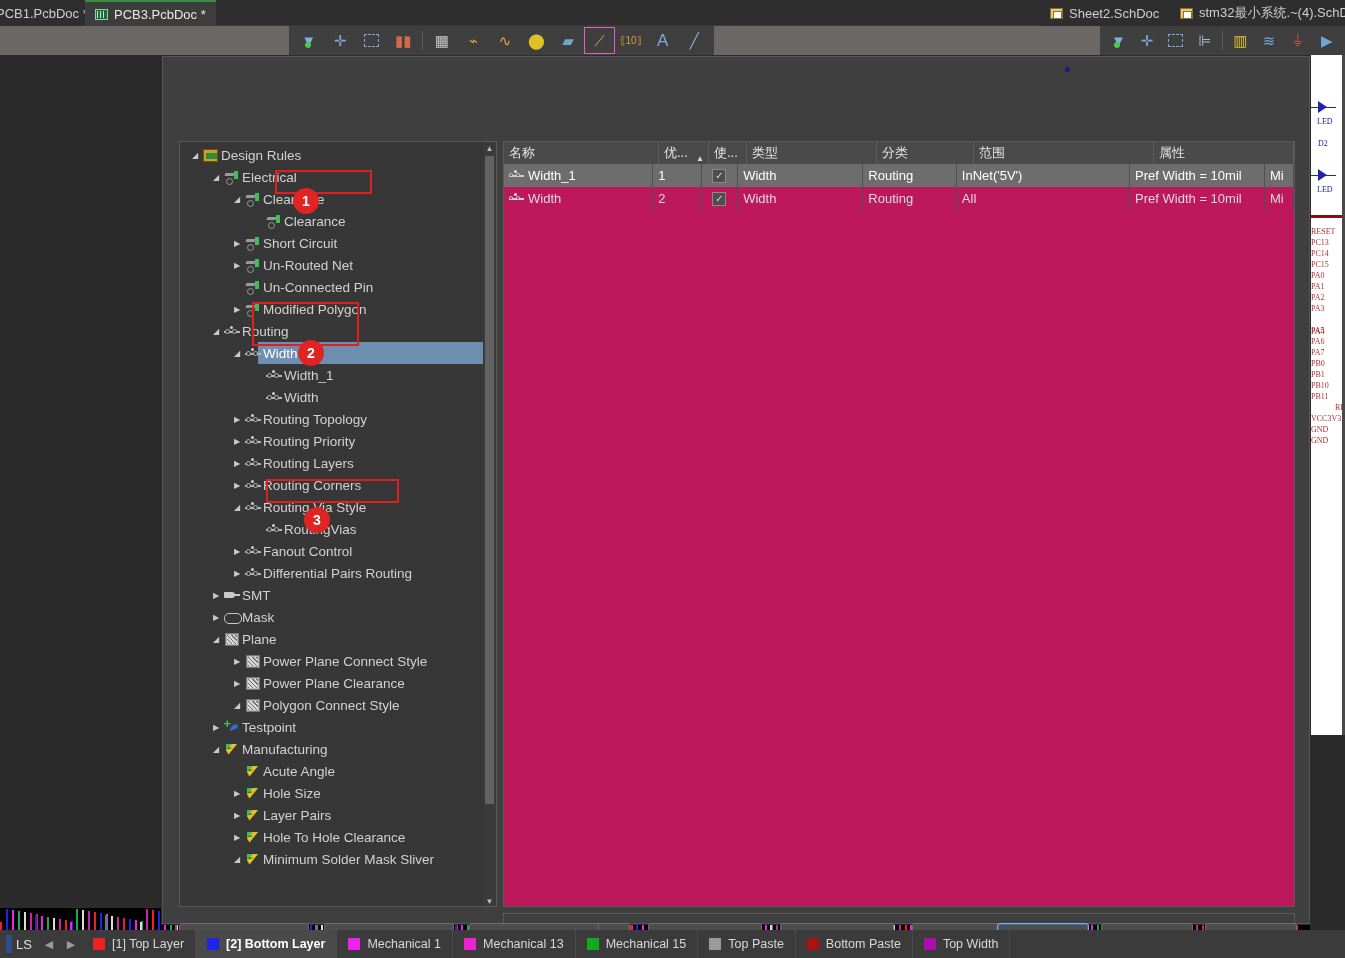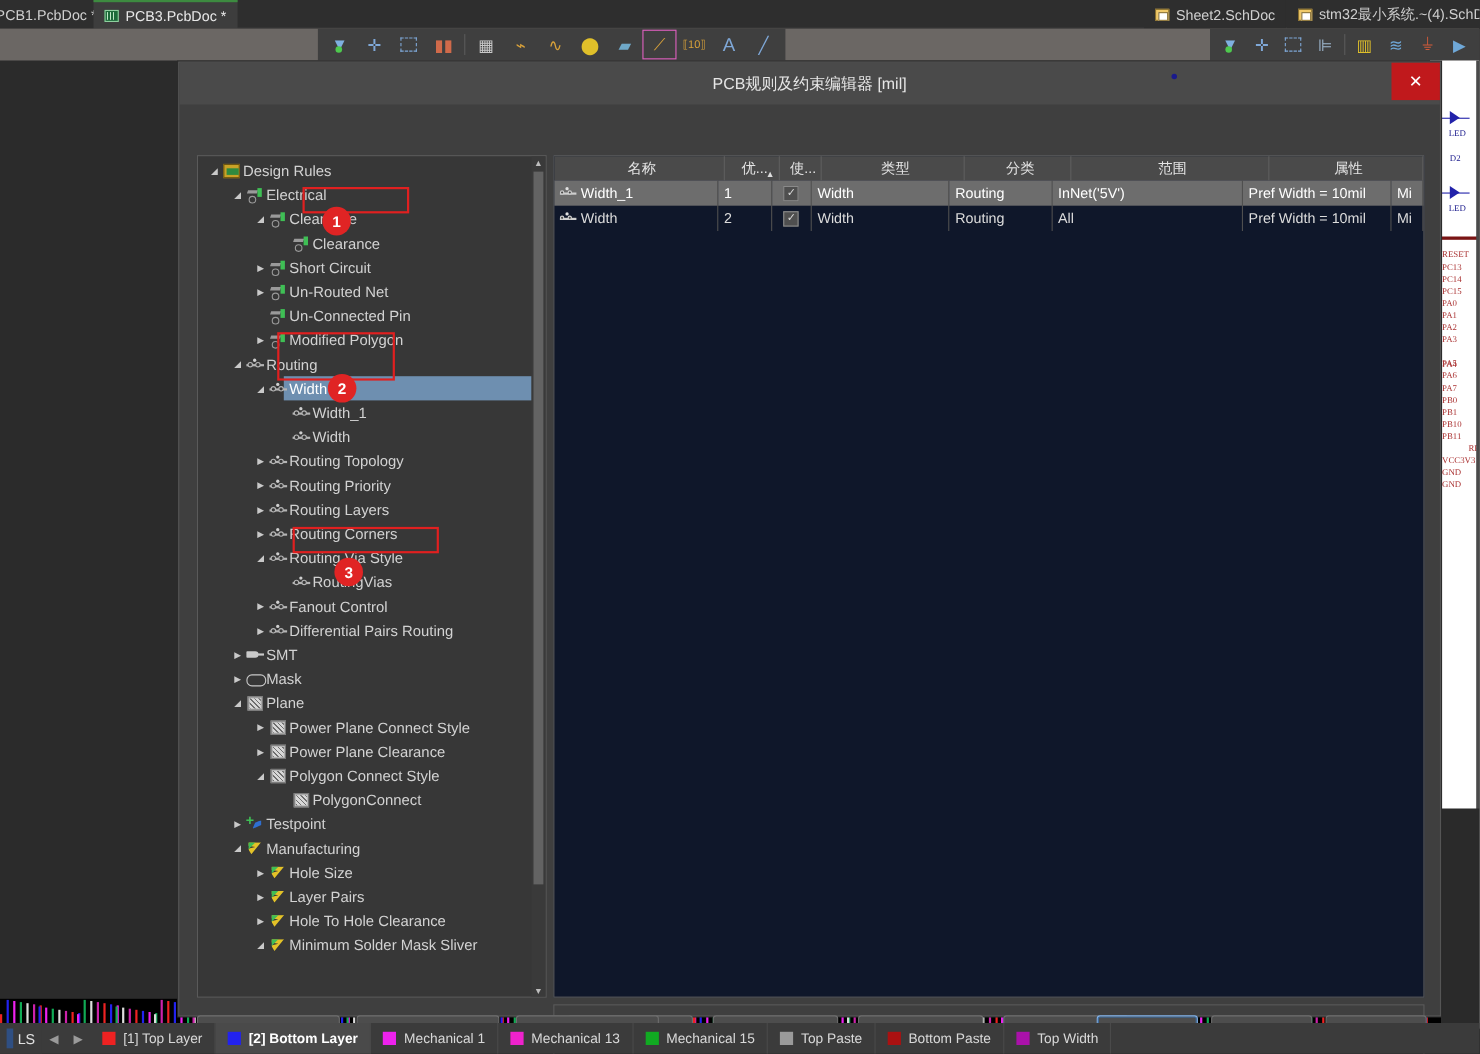--- a/index.html
+++ b/index.html
@@ -206,21 +206,21 @@
   .ann-box { position: absolute; border: 2px solid #e02020; pointer-events:none; z-index: 30; }
   .ann-num {
     position: absolute; width: 26px; height: 26px; border-radius: 50%;
     background: #e02424; color: #fff; font-size: 14px; font-weight: bold;
     display: flex; align-items: center; justify-content: center; z-index: 31;
   }
 
   
   .table-panel {
     position: absolute; left: 340px; top: 46px; width: 792px; height: 766px;
-    background: #0f172a; border: 1px solid #5a5a5a; text-align: center;
+    background: #be185d; border: 1px solid #5a5a5a;
   }
   .thead { display: flex; height: 22px; background: #4a4a4a; }
   .th {
     height: 22px; line-height: 22px; padding-left: 5px;
     color: #e4e4e4; font-size: 13px; border-right: 1px solid #5e5e5e;
     overflow: hidden; white-space: nowrap; position: relative;
   }
   .th .sortmark { position:absolute; right:4px; top:6px; font-size:8px; color:#ddd; }
   .trow { display: flex; height: 23px; }
   .trow.sel .td { background: #6d6d6d; color: #fff; }
@@ -611,24 +611,20 @@
         <div class="pcb-trace" style="left: 1272px; background: rgb(238, 34, 238); height: 20px;"></div>
         <div class="pcb-trace" style="left: 1278px; background: rgb(17, 170, 85); height: 19px;"></div>
         <div class="pcb-trace" style="left: 1284px; background: rgb(221, 221, 221); height: 18px;"></div>
         <div class="pcb-trace" style="left: 1290px; background: rgb(204, 34, 170); height: 17px;"></div>
         <div class="pcb-trace" style="left: 1296px; background: rgb(238, 34, 34); height: 16px;"></div>
         <div class="pcb-trace" style="left: 1295px; background: rgb(34, 34, 238); height: 15px;"></div>
       </div>
   </div>
 
   <div class="dialog">
-    <div class="dlg-title">
-      <span>PCB规则及约束编辑器 [mil]</span>
-      <div class="dlg-close">✕</div>
-    </div>
 
     <div class="dlg-body">
 
       <div class="tree-panel">
         <div class="tree-scroll" id="tree-scroll">
             <div class="tnode">
               <span style="width:8px;flex:none;"></span>
               <span class="arrow">◢</span>
               <span class="ticon">
                 <span class="ic ic-folder"></span>
@@ -892,42 +888,42 @@
             </div>
             <div class="tnode">
               <span style="width:50px;flex:none;"></span>
               <span class="arrow">◢</span>
               <span class="ticon">
                 <span class="ic ic-plane"></span>
               </span>
               <span class="tlabel">Polygon Connect Style</span>
             </div>
             <div class="tnode">
-              <span style="width:71px;flex:none;"></span>
-              <span class="arrow"></span>
-              <span class="ticon">
-                <span class="ic ic-plane"></span>
-              </span>
-              <span class="tlabel">PolygonConnect</span>
-            </div>
-            <div class="tnode">
               <span style="width:29px;flex:none;"></span>
               <span class="arrow">▶</span>
               <span class="ticon">
                 <span class="ic ic-test"></span>
               </span>
               <span class="tlabel">Testpoint</span>
             </div>
             <div class="tnode">
               <span style="width:29px;flex:none;"></span>
               <span class="arrow">◢</span>
               <span class="ticon">
                 <span class="ic ic-manu"></span>
               </span>
               <span class="tlabel">Manufacturing</span>
+            </div>
+            <div class="tnode">
+              <span style="width:50px;flex:none;"></span>
+              <span class="arrow"></span>
+              <span class="ticon">
+                <span class="ic ic-manu"></span>
+              </span>
+              <span class="tlabel">Acute Angle</span>
             </div>
             <div class="tnode">
               <span style="width:50px;flex:none;"></span>
               <span class="arrow">▶</span>
               <span class="ticon">
                 <span class="ic ic-manu"></span>
               </span>
               <span class="tlabel">Hole Size</span>
             </div>
             <div class="tnode">

